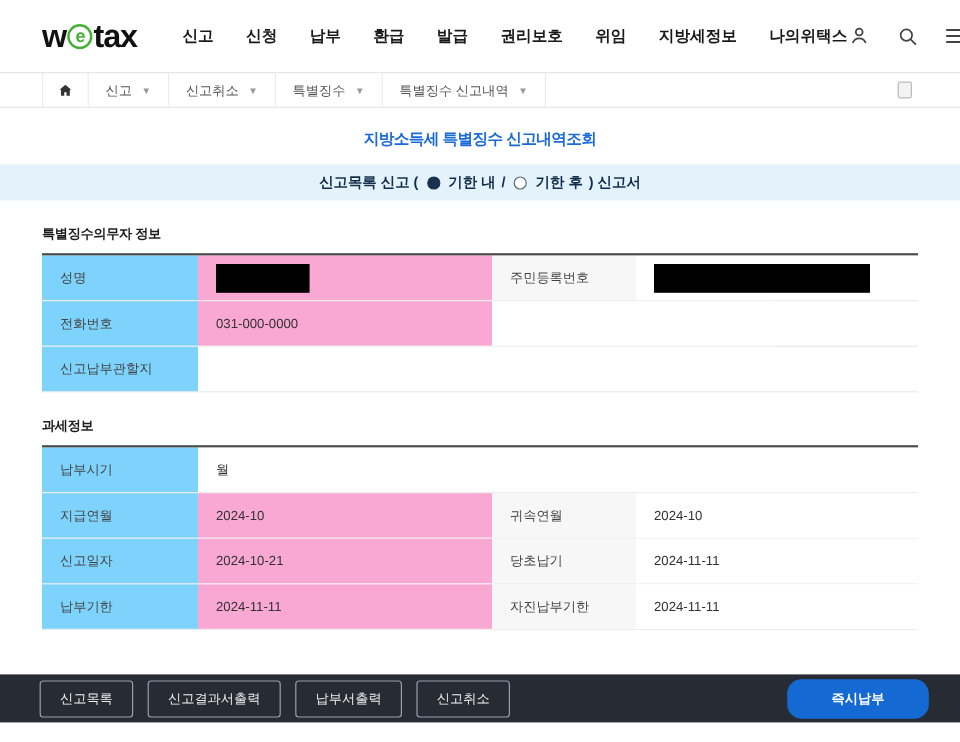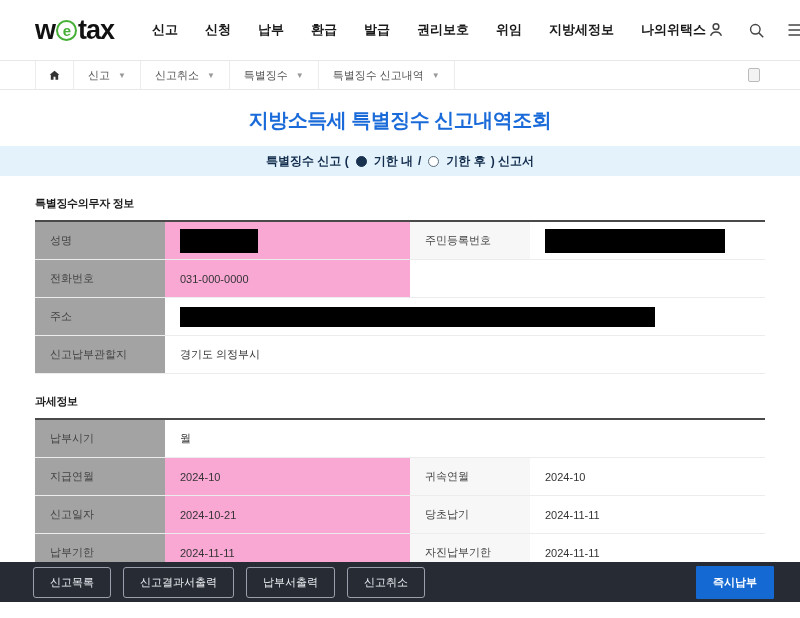--- a/index.html
+++ b/index.html
@@ -18,46 +18,46 @@
   .hicon svg { stroke:#444; }
 
   
   .crumbbar { height:30px; border-top:1px solid #e7e7e7; border-bottom:1px solid #e7e7e7; display:flex; align-items:center; padding:0 40px 0 35px; }
   .crumb { display:flex; align-items:center; height:100%; padding:0 14px; border-right:1px solid #ececec; font-size:11px; color:#555; cursor:pointer; white-space:nowrap; }
   .crumb:first-child { border-left:1px solid #ececec; padding:0 12px; }
   .caret { font-size:8px; color:#999; margin-left:8px; }
   .crumb-extra { margin-left:auto; width:12px; height:14px; border:1px solid #bbb; border-radius:2px; background:#f3f3f3; cursor:pointer; }
 
   
-  .page-title { margin-top:17px; text-align:center; font-size:20px; font-weight:bold; color:#1a6bd9; letter-spacing:-0.5px; }
+  .page-title { margin-top:17px; text-align:center; font-size:13px; font-weight:bold; color:#1a6bd9; letter-spacing:-0.5px; }
   .banner { margin-top:12px; height:30px; background:#e4f2fb; display:flex; align-items:center; justify-content:center; gap:5px; font-size:12px; font-weight:bold; color:#122c4c; }
   .radio { display:inline-block; width:11px; height:11px; border-radius:50%; margin:0 2px; vertical-align:middle; }
   .radio.on { background:#17314e; border:1px solid #17314e; }
   .radio.off { background:#fff; border:1px solid #5a6b7c; }
 
   
   .section-title { margin:20px 35px 0 35px; font-size:11px; font-weight:bold; color:#1c1c1c; letter-spacing:-0.3px; }
   .tbl { margin:9px 35px 0 35px; width:730px; border-top:2px solid #4a4a4a; font-size:11px; }
   .row { display:flex; height:38px; border-bottom:1px solid #ececec; }
   .cell { display:flex; align-items:center; }
-  .lbl { width:130px; background:#a3a3a3; padding-left:15px; color:#444; }
+  .lbl { width:130px; background:#7dd3fc; padding-left:15px; color:#444; }
   .lbl2 { width:120px; background:#f7f7f7; padding-left:15px; color:#444; }
   .val { width:245px; padding-left:15px; color:#333; background:#f9a8d4; }
   .val2 { width:235px; padding-left:15px; color:#333; background:#fff; }
   .val-span { width:600px; padding-left:15px; color:#333; background:#fff; }
 
   .redact { background:#000; }
   .redact-name { width:78px; height:24px; }
   .redact-rrn { width:180px; height:24px; }
   .redact-addr { width:475px; height:20px; }
 
   
   .bottombar { position:absolute; left:0; bottom:16px; width:800px; height:40px; background:#262b34; display:flex; align-items:center; padding:0 26px 0 33px; gap:12px; }
   .btn-ghost { background:transparent; border:1px solid #9aa0ab; color:#eceef2; font-size:11px; padding:7px 16px; border-radius:3px; cursor:pointer; font-family:inherit; white-space:nowrap; }
-  .btn-pay { margin-left:auto; background:#1569d3; border:1px solid #1569d3; color:#fff; font-size:11px; font-weight:bold; padding:8px 16px; border-radius:1px; cursor:pointer; font-family:inherit; white-space:nowrap; }
+  .btn-pay { margin-left:auto; background:#1569d3; border:1px solid #1569d3; color:#fff; font-size:11px; font-weight:bold; padding:8px 36px; border-radius:12px; cursor:pointer; font-family:inherit; white-space:nowrap; }
 </style>
 </head>
 <body>
 
 <div class="page">
 
   <div class="header">
     <div class="logo">
       <span>w</span>
         <span class="e-ring">e</span>
@@ -118,21 +118,21 @@
     <span class="crumb">
         <span>특별징수 신고내역</span>
         <span class="caret">▼</span>
       </span>
     <span class="crumb-extra"></span>
   </div>
 
   <div class="page-title">지방소득세 특별징수 신고내역조회</div>
 
   <div class="banner">
-    <span>특별징수 신고 (</span>
+    <span>신고목록 신고 (</span>
     <span class="radio on"></span>
     <span>기한 내</span>
     <span>/</span>
     <span class="radio off"></span>
     <span>기한 후</span>
     <span>) 신고서</span>
   </div>
 
   <div class="section-title">특별징수의무자 정보</div>
   <div class="tbl">
@@ -145,28 +145,21 @@
       <div class="cell val2">
           <span class="redact redact-rrn"></span>
         </div>
     </div>
     <div class="row">
       <div class="cell lbl">전화번호</div>
       <div class="cell val">031-000-0000</div>
       <div class="cell val2"></div>
     </div>
     <div class="row">
-      <div class="cell lbl">주소</div>
-      <div class="cell val-span">
-          <span class="redact redact-addr"></span>
-        </div>
-    </div>
-    <div class="row">
       <div class="cell lbl">신고납부관할지</div>
-      <div class="cell val-span">경기도 의정부시</div>
     </div>
   </div>
 
   <div class="section-title">과세정보</div>
   <div class="tbl">
     <div class="row">
       <div class="cell lbl">납부시기</div>
       <div class="cell val-span">월</div>
     </div>
     <div class="row">

